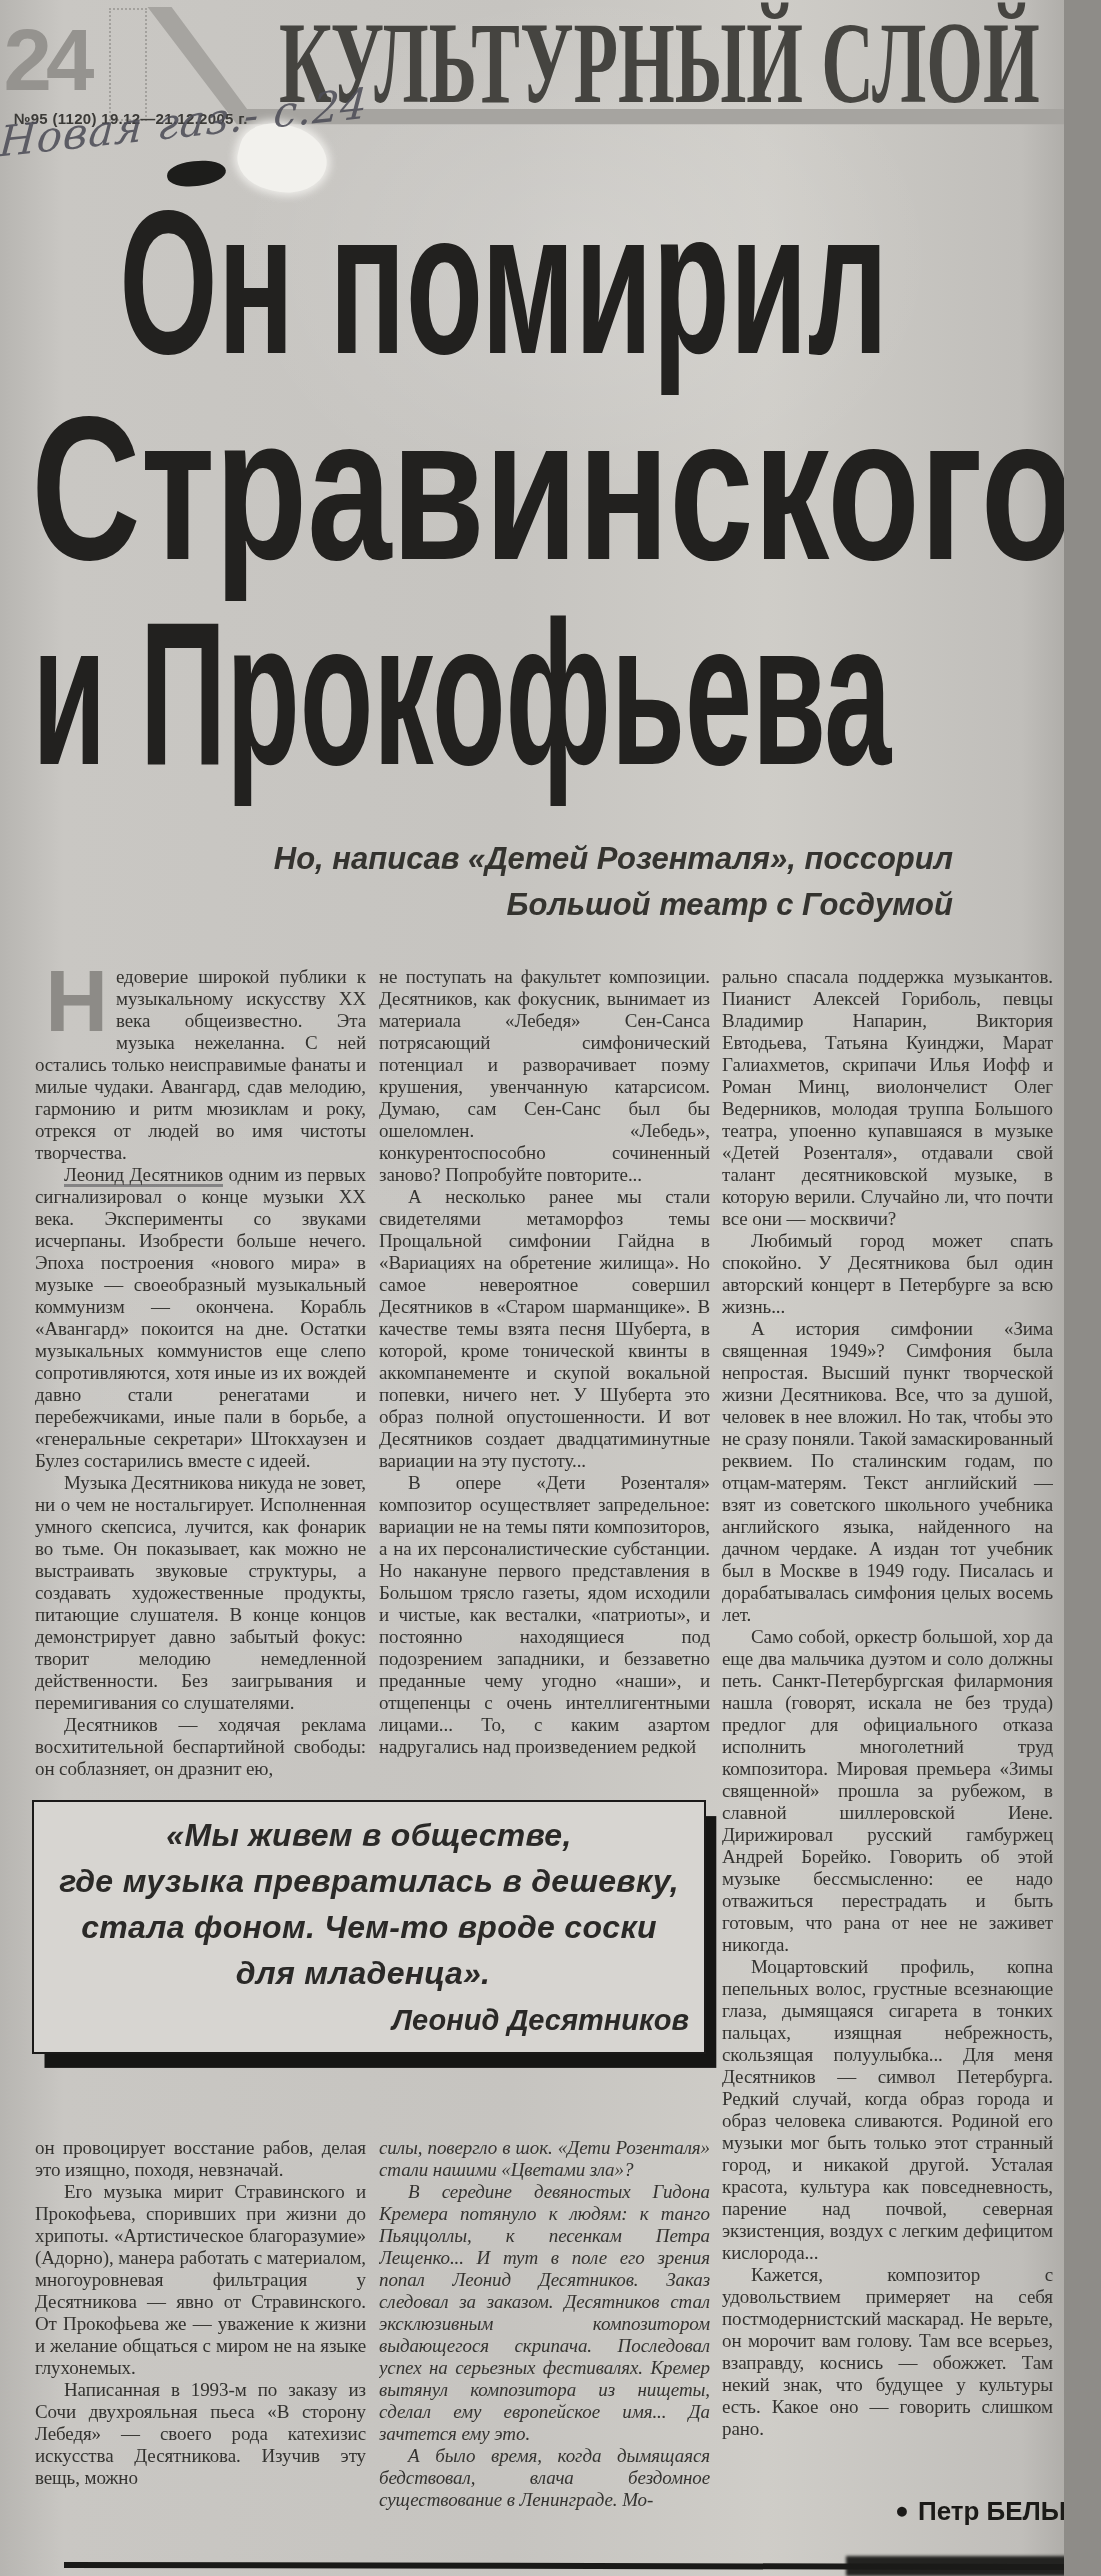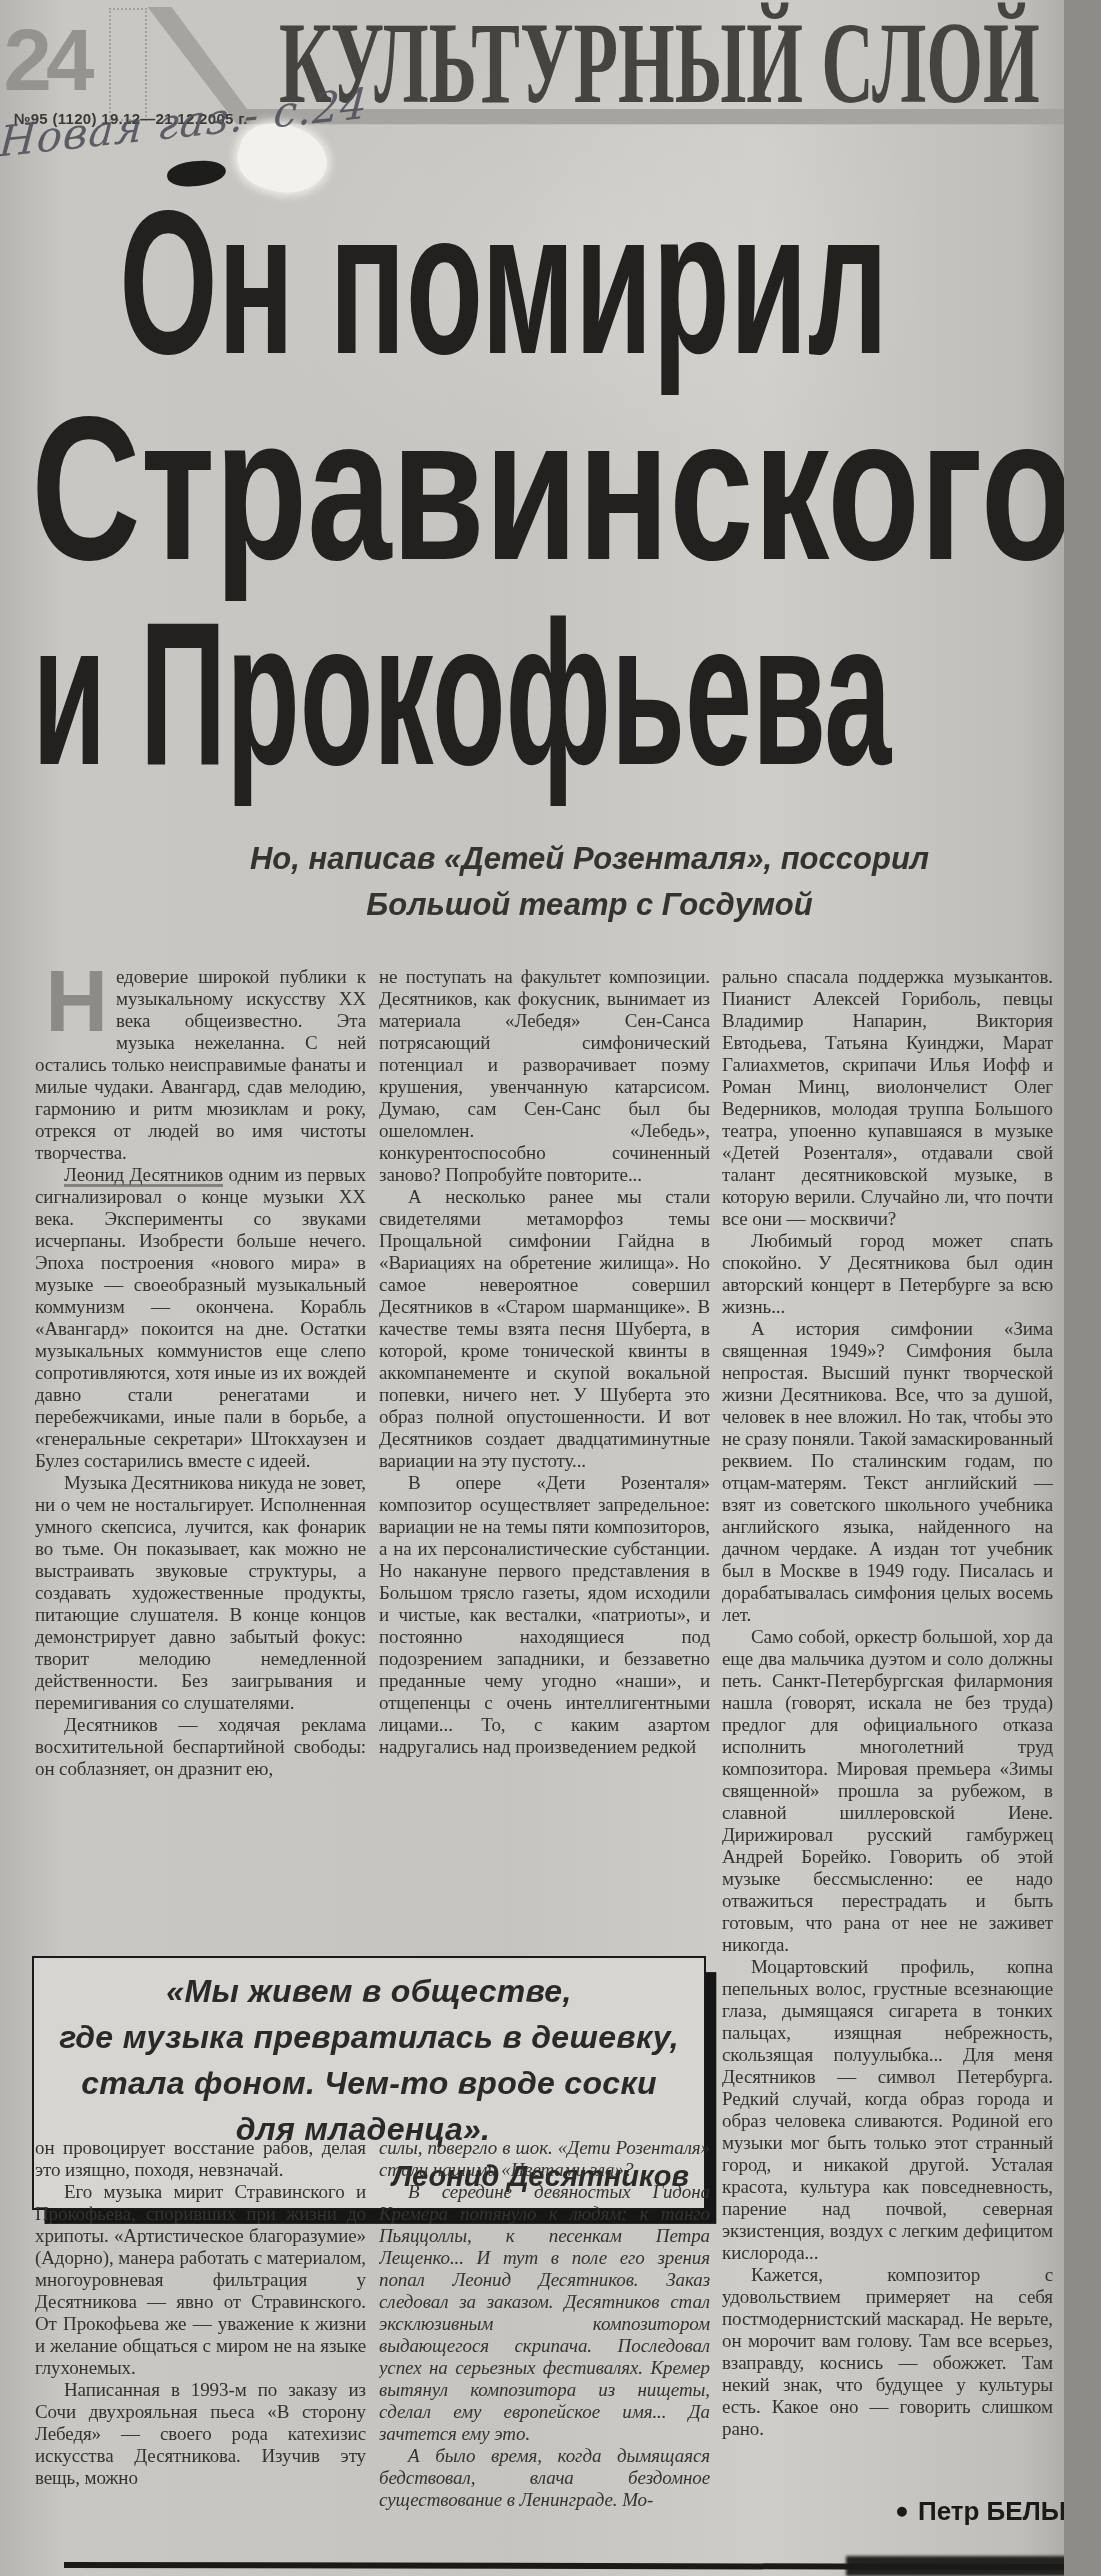--- a/index.html
+++ b/index.html
@@ -32,38 +32,38 @@
   .smudge-right2{position:absolute;left:1084px;top:240px;width:15px;height:57px;background:#929090;
     filter:blur(2.3px);opacity:.45;}
   .edge-bottom{position:absolute;left:64px;top:2563px;width:1038px;height:6.3px;background:#1a1a18;
     transform:rotate(.12deg);}
   .edge-bottom-blob{position:absolute;left:846px;top:2556px;width:256px;height:20px;background:#232321;
     filter:blur(1.7px);}
   
   .hl{position:absolute;}
   .hl text{font-family:"Liberation Sans",sans-serif;font-weight:bold;fill:#22211f;}
   .banner text{font-family:"Liberation Serif",serif;font-weight:bold;fill:#454440;}
-  .subtitle{position:absolute;left:226px;top:836px;width:727px;text-align:center;
+  .subtitle{position:absolute;left:226px;top:836px;width:727px;text-align:right;
     font:italic 600 31px/46px "Liberation Sans",sans-serif;color:#34332f;}
   
   .col{position:absolute;width:331px;overflow:hidden;text-align:justify;
     font-size:19px;line-height:22px;color:#343330;letter-spacing:-0.1px;}
   .col p{margin:0;text-indent:29px;}
   .col p.noindent{text-indent:0;}
   .c1t{left:35px;top:966px;height:878px;}
   .c2t{left:379px;top:966px;height:878px;}
   .c3 {left:722px;top:966px;height:1526px;}
   .c1b{left:35px;top:2137px;height:413px;}
   .c2b{left:379px;top:2137px;height:413px;font-style:italic;}
   .dropcap{float:left;font:bold 87px/63px "Liberation Sans",sans-serif;color:#8d8b87;
     margin:3.4px 8px 0 10.3px;}
   .pencil-underline{background:linear-gradient(to top, rgba(75,75,80,.55) 2.9px, transparent 2.9px);
     padding-bottom:1.7px;}
   
-  .quote-box{position:absolute;left:32px;top:1956px;width:670px;height:240px;
+  .quote-box{position:absolute;left:32px;top:1800px;width:670px;height:240px;
     background:#d7d5d1;border:2.3px solid #1a1918;box-shadow:11.4px 15px 0 -1.1px #161614;
     padding-top:10.3px;font:italic bold 32px/46px "Liberation Sans",sans-serif;color:#2a2927;}
   .quote-box .q{text-align:center;letter-spacing:0.3px;}
   .quote-box .q4{padding-right:40px;margin-left:28px;}
   .quote-box .attr{text-align:right;padding-right:15px;font-size:29px;line-height:37px;margin-top:5.7px;}
   
   .byline{position:absolute;left:754px;top:2498px;width:331px;text-align:right;
     font:bold 26px/1 "Liberation Sans",sans-serif;color:#1b1a18;}
   .byline .dot{font-size:23px;margin-right:9.1px;vertical-align:1.7px;}
 </style>

